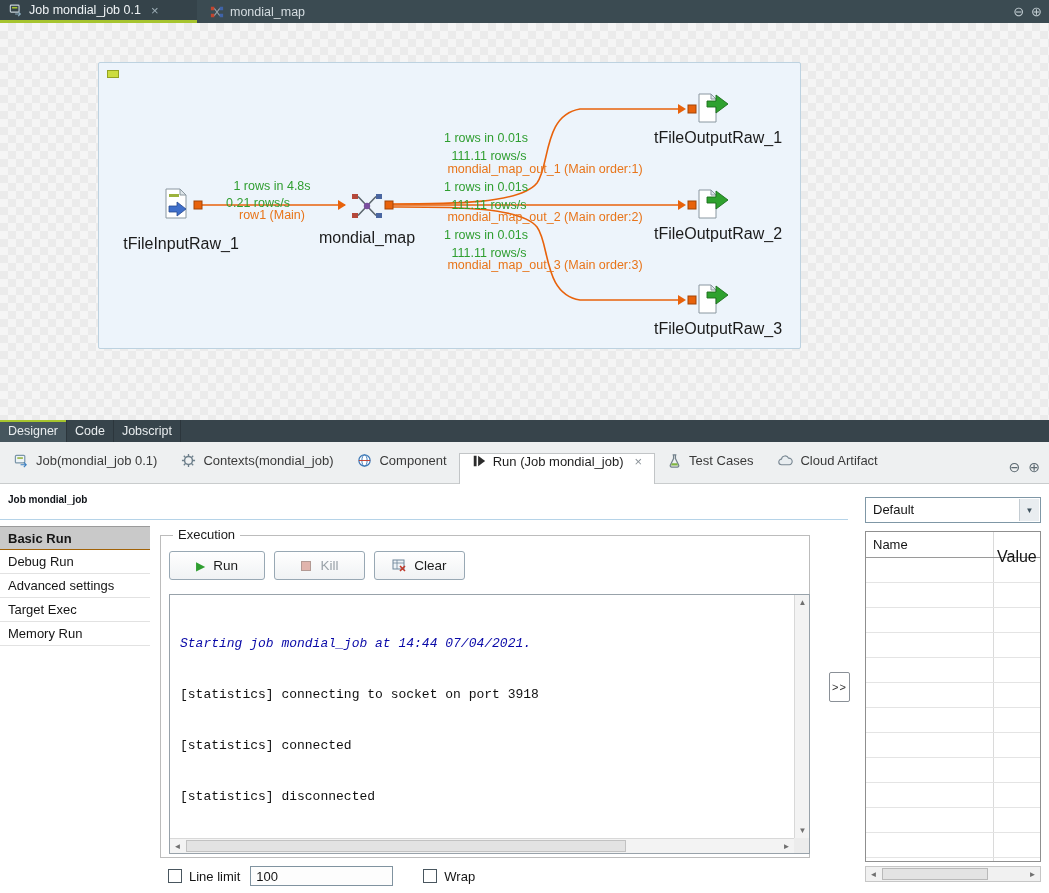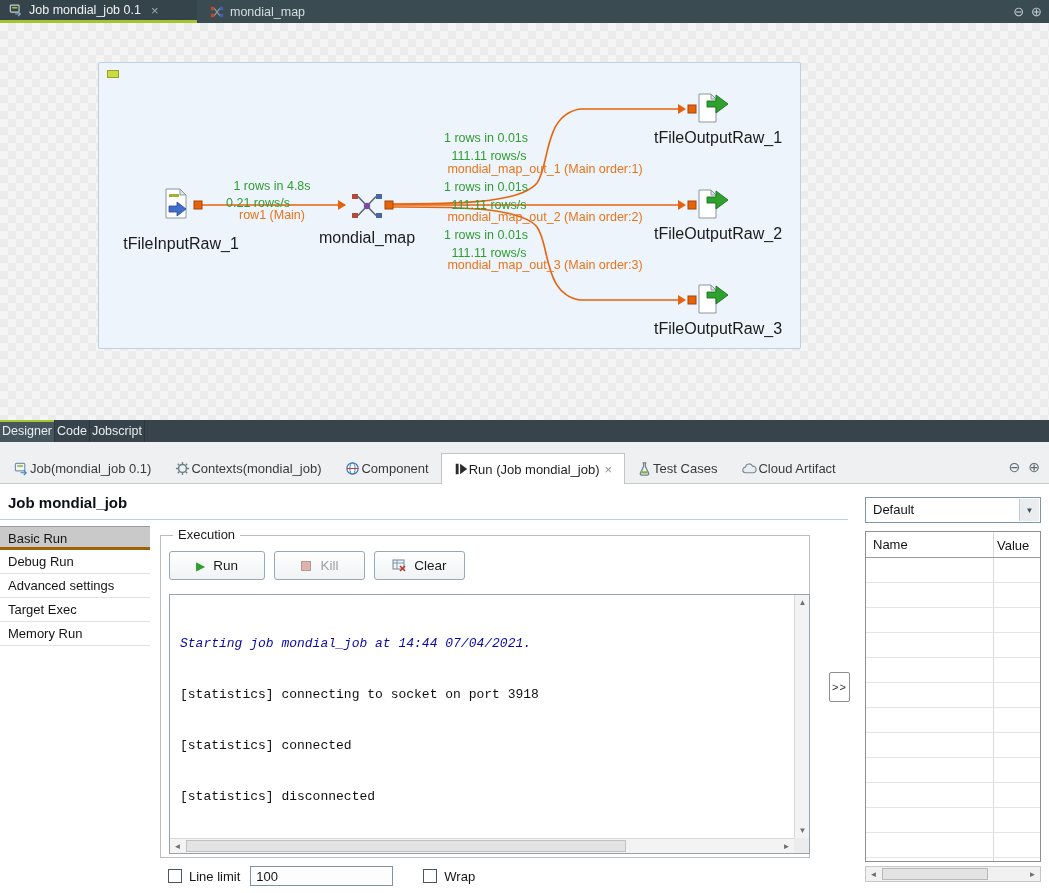--- a/index.html
+++ b/index.html
@@ -22,37 +22,37 @@
   #conn-svg{position:absolute;left:0;top:0;width:1049px;height:397px}
   .comp{position:absolute;width:34px;height:34px}
   .comp-label{position:absolute;transform:translateX(-50%);font-size:16px;color:#1b1b1b;white-space:nowrap}
   .conn-text{position:absolute;transform:translateX(-50%);font-size:12.5px;white-space:nowrap}
   .green{color:#2f9e30}
   .rate{}
   .orange{color:#e8751a}
 
   
   #designer-bar{position:absolute;left:0;top:420px;width:1049px;height:22px;background:#37444b;display:flex}
-  .d-tab{display:flex;align-items:center;padding:0 2px;color:#e9edef;font-size:12.5px;border-right:1px solid #2c363c}
+  .d-tab{display:flex;align-items:center;padding:0 8px;color:#e9edef;font-size:12.5px;border-right:1px solid #2c363c}
   .d-tab.active{background:#46565e;box-shadow:inset 0 2px 0 #a6c42e}
 
   
   #view-strip{position:absolute;left:0;top:442px;width:1049px;height:42px;background:#eef0f1;border-bottom:1px solid #c9cccd}
   #view-tabs{position:absolute;left:2px;bottom:0;display:flex;align-items:flex-end}
-  .v-tab{display:flex;align-items:center;gap:1px;padding:0 12px;font-size:13px;color:#3a3a3a;height:30px;white-space:nowrap}
+  .v-tab{display:flex;align-items:flex-start;gap:7px;padding:0 12px;font-size:13px;color:#3a3a3a;height:30px;white-space:nowrap}
   .v-tab.active{background:#fff;border:1px solid #c2c5c7;border-bottom:none;height:31px;margin-bottom:-1px;position:relative;z-index:2;color:#1e1e1e}
   #strip-icons{position:absolute;right:9px;bottom:8px;display:flex;gap:8px;color:#5d6a72;font-size:14px}
 
   
   #content{position:absolute;left:0;top:484px;width:1049px;height:409px;background:#fff}
-  #run-title{position:absolute;left:8px;top:10px;font-size:15px;font-weight:bold;color:#0d1117}
+  #run-title{position:absolute;left:8px;top:10px;font-size:10px;font-weight:bold;color:#0d1117}
   #title-rule{position:absolute;left:0;top:35px;width:848px;height:1px;background:#b5d3e8}
   #sidebar{position:absolute;left:0;top:42px;width:150px}
   .side-item{height:24px;line-height:23px;padding-left:8px;border-bottom:1px solid #e2e2e2;font-size:13px;color:#151515}
-  .side-item.selected{background:#c9c9c9;font-weight:normal;border-top:1px solid #9b9b9b;border-bottom:3px solid #a16207}
+  .side-item.selected{background:#c9c9c9;font-weight:bold;border-top:1px solid #9b9b9b;border-bottom:1px solid #a16207}
 
   #exec-box{position:absolute;left:160px;top:51px;width:650px;height:323px;border:1px solid #bcbcbc}
   #exec-legend{position:absolute;left:12px;top:-9px;background:#fff;padding:0 5px;font-size:13px;color:#1b1b1b}
   .exec-btn{position:absolute;top:15px;height:29px;background:linear-gradient(#ffffff,#f0f2f4);border:1px solid #98a8b4;border-radius:3px;font-size:13.5px;color:#1c1c1c;display:flex;align-items:center;justify-content:center;gap:8px}
   #btn-run{left:8px;width:96px}
   #btn-kill{left:113px;width:91px;color:#9aa2a8}
   #btn-clear{left:213px;width:91px}
   .play-glyph{color:#2f9e30;font-size:12px}
 
   #console{position:absolute;left:8px;top:58px;width:641px;height:260px;border:1px solid #98a2aa;background:#fff}
@@ -74,21 +74,21 @@
 
   #expand-btn{position:absolute;left:829px;top:188px;width:21px;height:30px;background:#fff;border:1px solid #8a9097;border-radius:2px;font-size:11px;color:#333;display:flex;align-items:center;justify-content:center;letter-spacing:1px}
 
   
   #ctx-select{position:absolute;left:865px;top:13px;width:176px;height:26px;background:#fff;border:1px solid #7f97a6}
   #ctx-select .lbl{position:absolute;left:7px;top:4px;font-size:13px;color:#141414}
   #ctx-select .chev{position:absolute;right:1px;top:1px;bottom:1px;width:20px;background:#e9edf0;border-left:1px solid #c4ccd2;display:flex;align-items:center;justify-content:center;color:#3f525e;font-size:8px}
   #ctx-table{position:absolute;left:865px;top:47px;width:176px;height:331px;border:1px solid #8f8f8f;background:#fff}
   #ctx-header{position:absolute;left:0;top:0;right:0;height:26px;border-bottom:1px solid #9a9a9a}
   #ctx-header .h-name{position:absolute;left:7px;top:5px;font-size:13px;color:#141414}
-  #ctx-header .h-value{position:absolute;left:131px;top:6px;font-size:13px;color:#141414}
+  #ctx-header .h-value{position:absolute;left:131px;top:16px;font-size:16px;color:#141414}
   #ctx-col-divider{position:absolute;left:127px;top:0;bottom:0;width:1px;background:#dadada}
   #ctx-rows{position:absolute;left:0;top:26px;right:0;bottom:0;overflow:hidden}
   .ctx-row{height:25px;border-bottom:1px solid #e4e4e4}
   #ctx-hsb{position:absolute;left:865px;top:382px;width:176px;height:16px;background:#f1f1f1;border:1px solid #c6c6c6}
   #ctx-hsb .thumb{position:absolute;left:16px;top:1px;bottom:1px;width:106px;background:#e3e3e3;border:1px solid #b9b9b9}
 </style>
 </head>
 <body>
 
 <div id="topbar">

